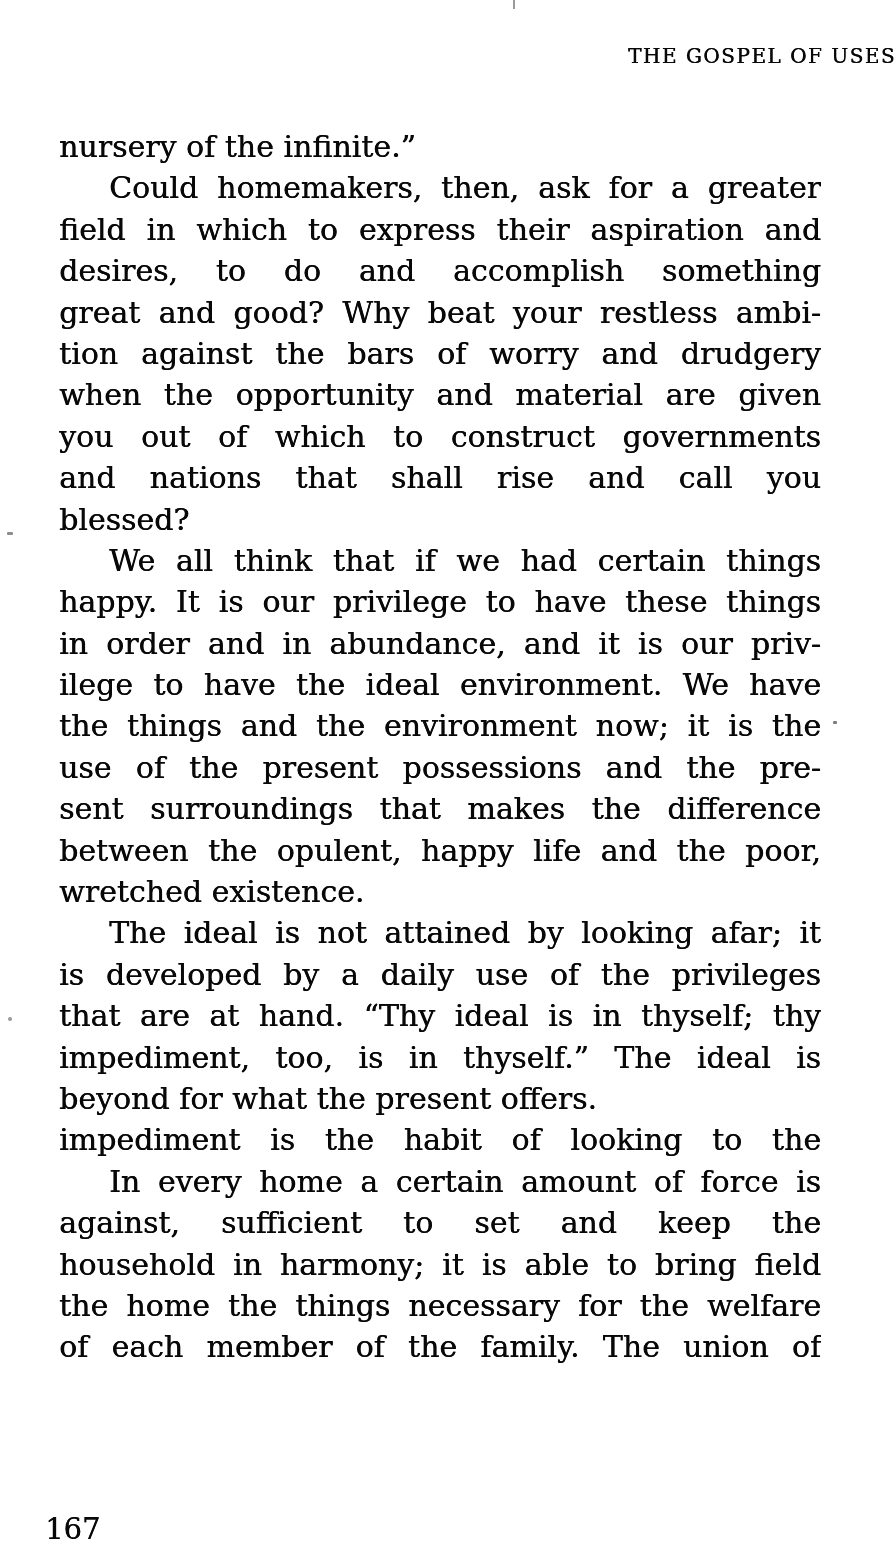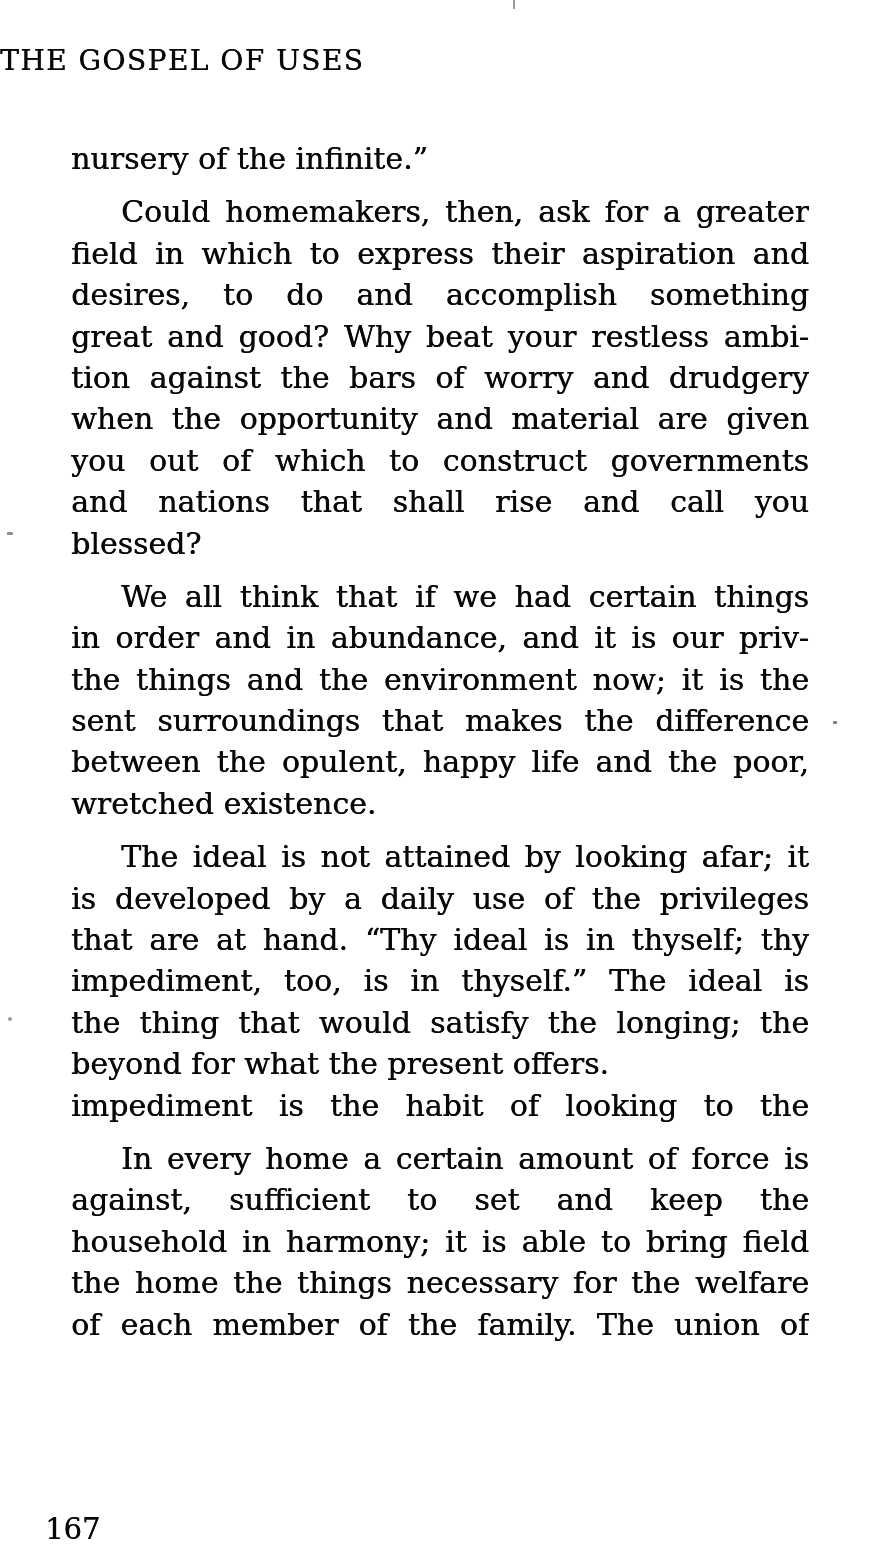--- a/index.html
+++ b/index.html
@@ -14,35 +14,35 @@
     background: #ffffff;
     overflow: hidden;
     font-family: "DejaVu Serif", "Liberation Serif", serif;
     color: #080808;
   }
   .running-header {
     position: absolute;
     top: 44px;
     left: 0;
     width: 100%;
-    text-align: left;
-    font-size: 28px;
+    text-align: right;
+    font-size: 20px;
     letter-spacing: 1.5px;
     white-space: nowrap;
     text-shadow: 0.4px 0 0 currentColor;
   }
   .text-block {
     position: absolute;
     top: 126px;
     left: 59px;
     width: 762px;
     font-size: 30px;
     text-shadow: 0.4px 0 0 currentColor;
   }
-  .para { margin: 12px; padding: 0; }
+  .para { margin: 0; padding: 0; }
   .line {
     height: 41.4px;
     line-height: 41.4px;
     overflow: hidden;
     text-align: left;
     white-space: normal;
   }
   .line.j {
     text-align: justify;
     text-align-last: justify;
@@ -96,32 +96,34 @@
         <div class="line j">desires, to do and accomplish something</div>
         <div class="line j">great and good? Why beat your restless ambi-</div>
         <div class="line j">tion against the bars of worry and drudgery</div>
         <div class="line j">when the opportunity and material are given</div>
         <div class="line j">you out of which to construct governments</div>
         <div class="line j">and nations that shall rise and call you</div>
         <div class="line">blessed?</div>
       </div>
       <div class="para indent">
         <div class="line j">We all think that if we had certain things</div>
+        <div class="line j">happy. It is our privilege to have these things</div>
         <div class="line j">in order and in abundance, and it is our priv-</div>
+        <div class="line j">ilege to have the ideal environment. We have</div>
         <div class="line j">the things and the environment now; it is the</div>
+        <div class="line j">use of the present possessions and the pre-</div>
         <div class="line j">sent surroundings that makes the difference</div>
         <div class="line j">between the opulent, happy life and the poor,</div>
         <div class="line">wretched existence.</div>
       </div>
       <div class="para indent">
         <div class="line j">The ideal is not attained by looking afar; it</div>
         <div class="line j">is developed by a daily use of the privileges</div>
         <div class="line j">that are at hand. “Thy ideal is in thyself; thy</div>
         <div class="line j">impediment, too, is in thyself.” The ideal is</div>
-        <div class="line j">the thing that would satisfy the longing; the</div>
         <div class="line">beyond for what the present offers.</div>
         <div class="line j">impediment is the habit of looking to the</div>
       </div>
       <div class="para indent">
         <div class="line j">In every home a certain amount of force is</div>
         <div class="line j">against, sufficient to set and keep the</div>
         <div class="line j">household in harmony; it is able to bring field</div>
         <div class="line j">the home the things necessary for the welfare</div>
         <div class="line j">of each member of the family. The union of</div>
       </div>

